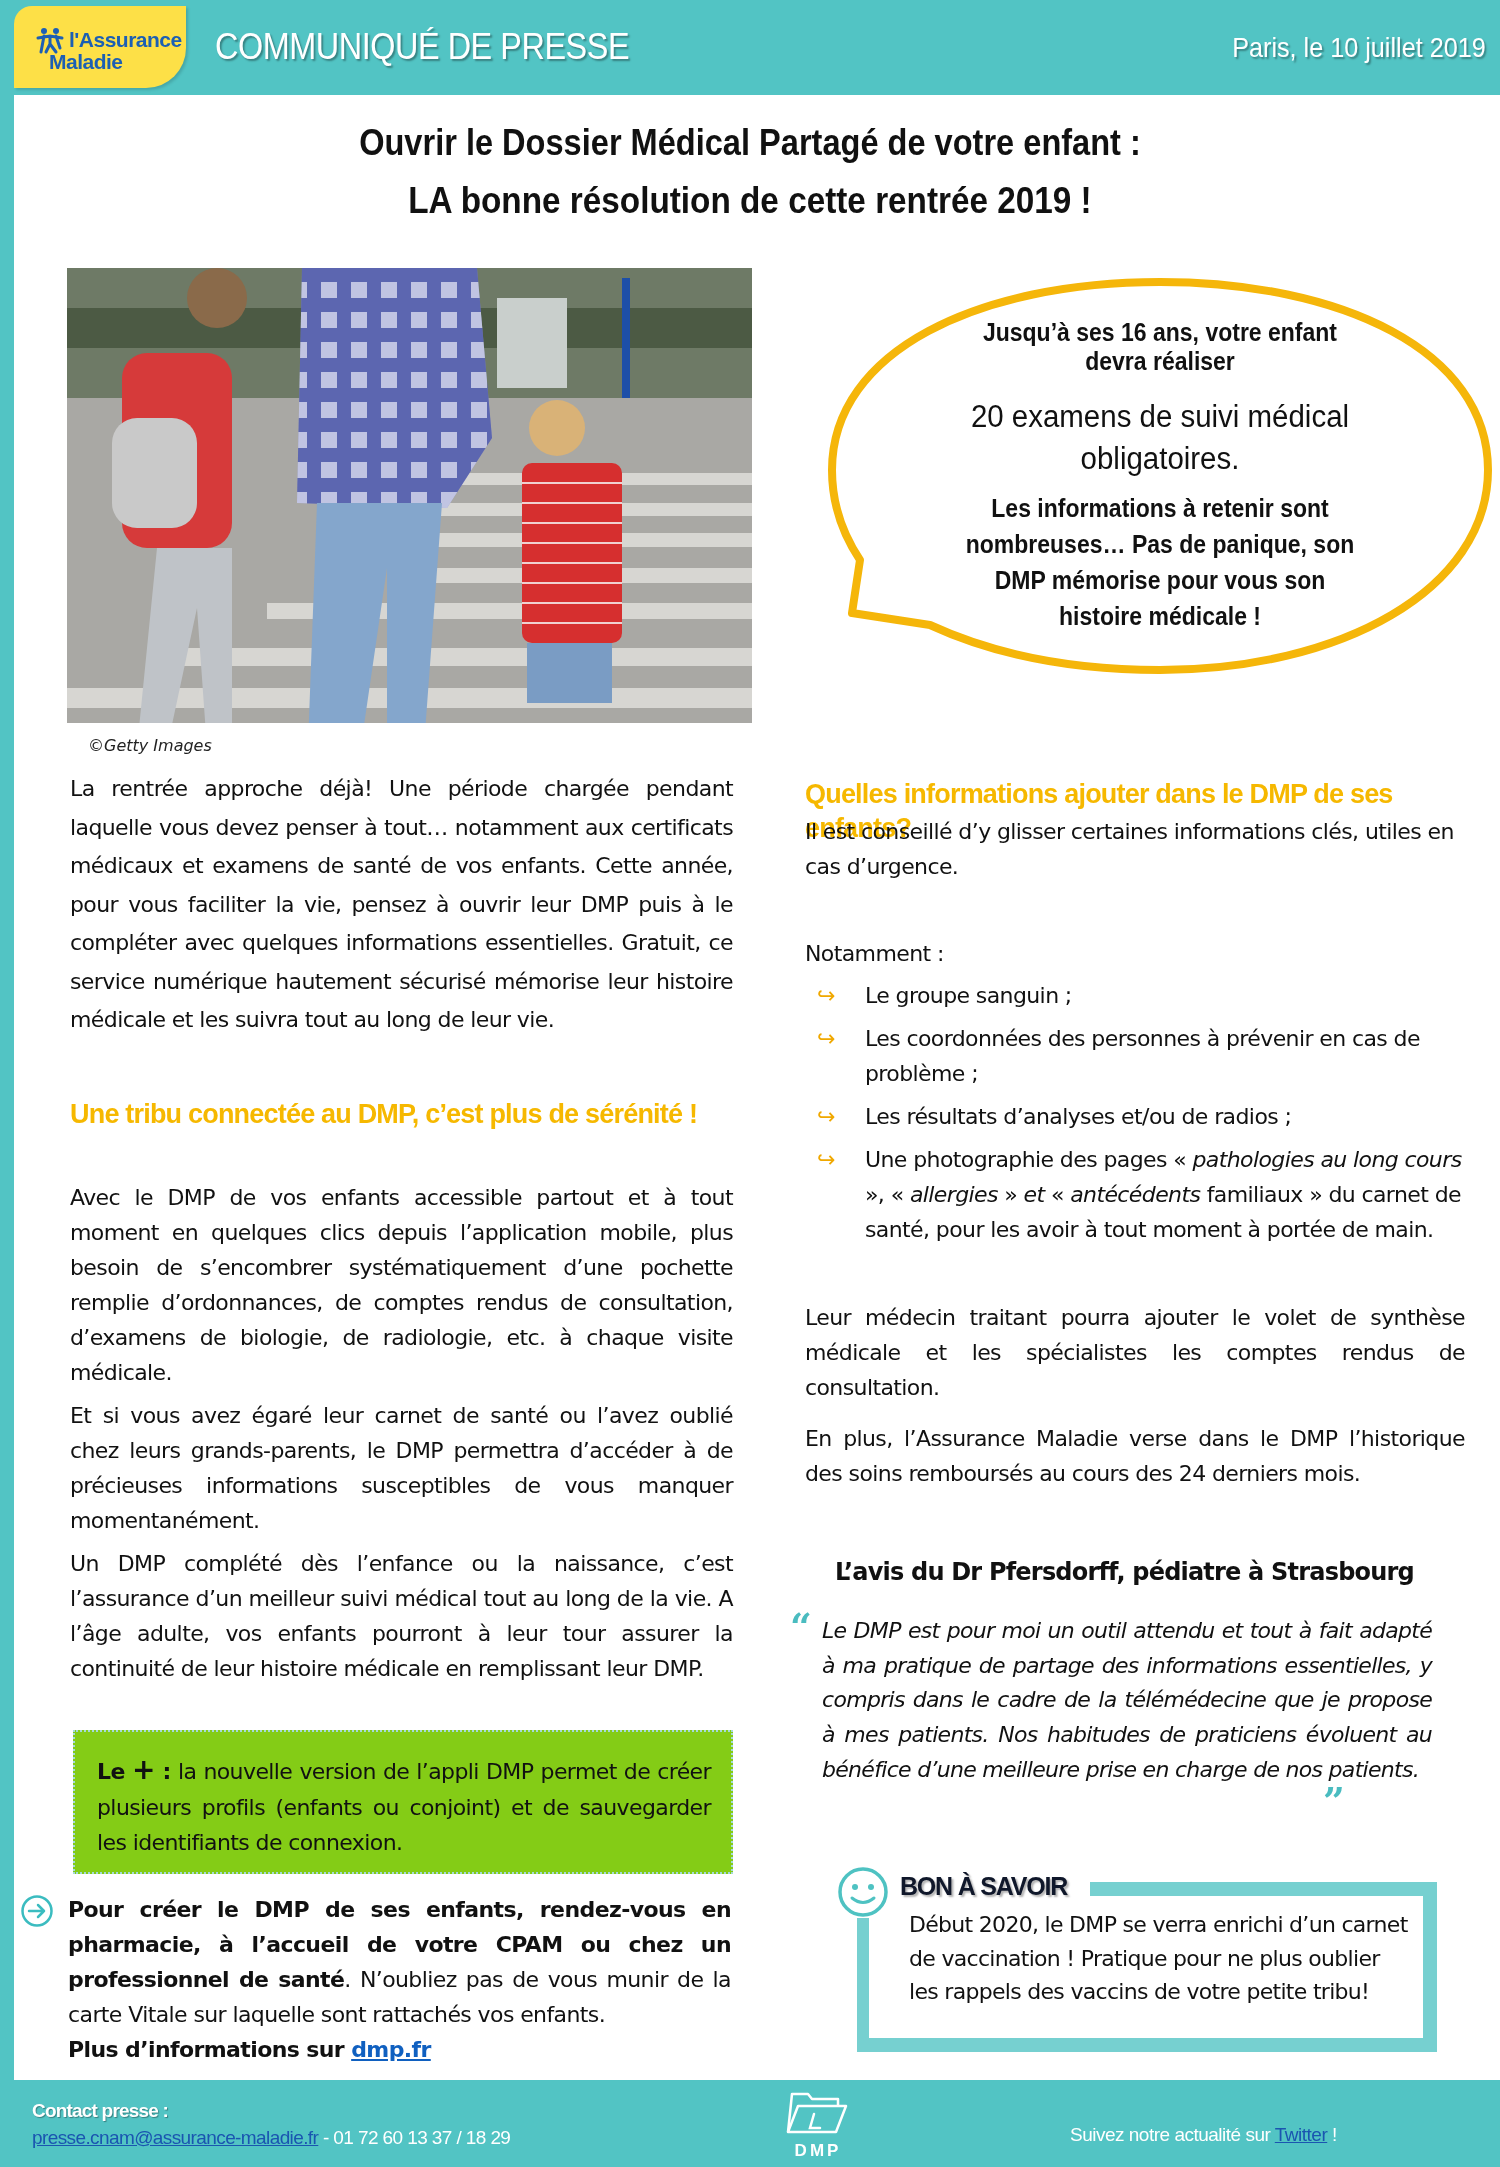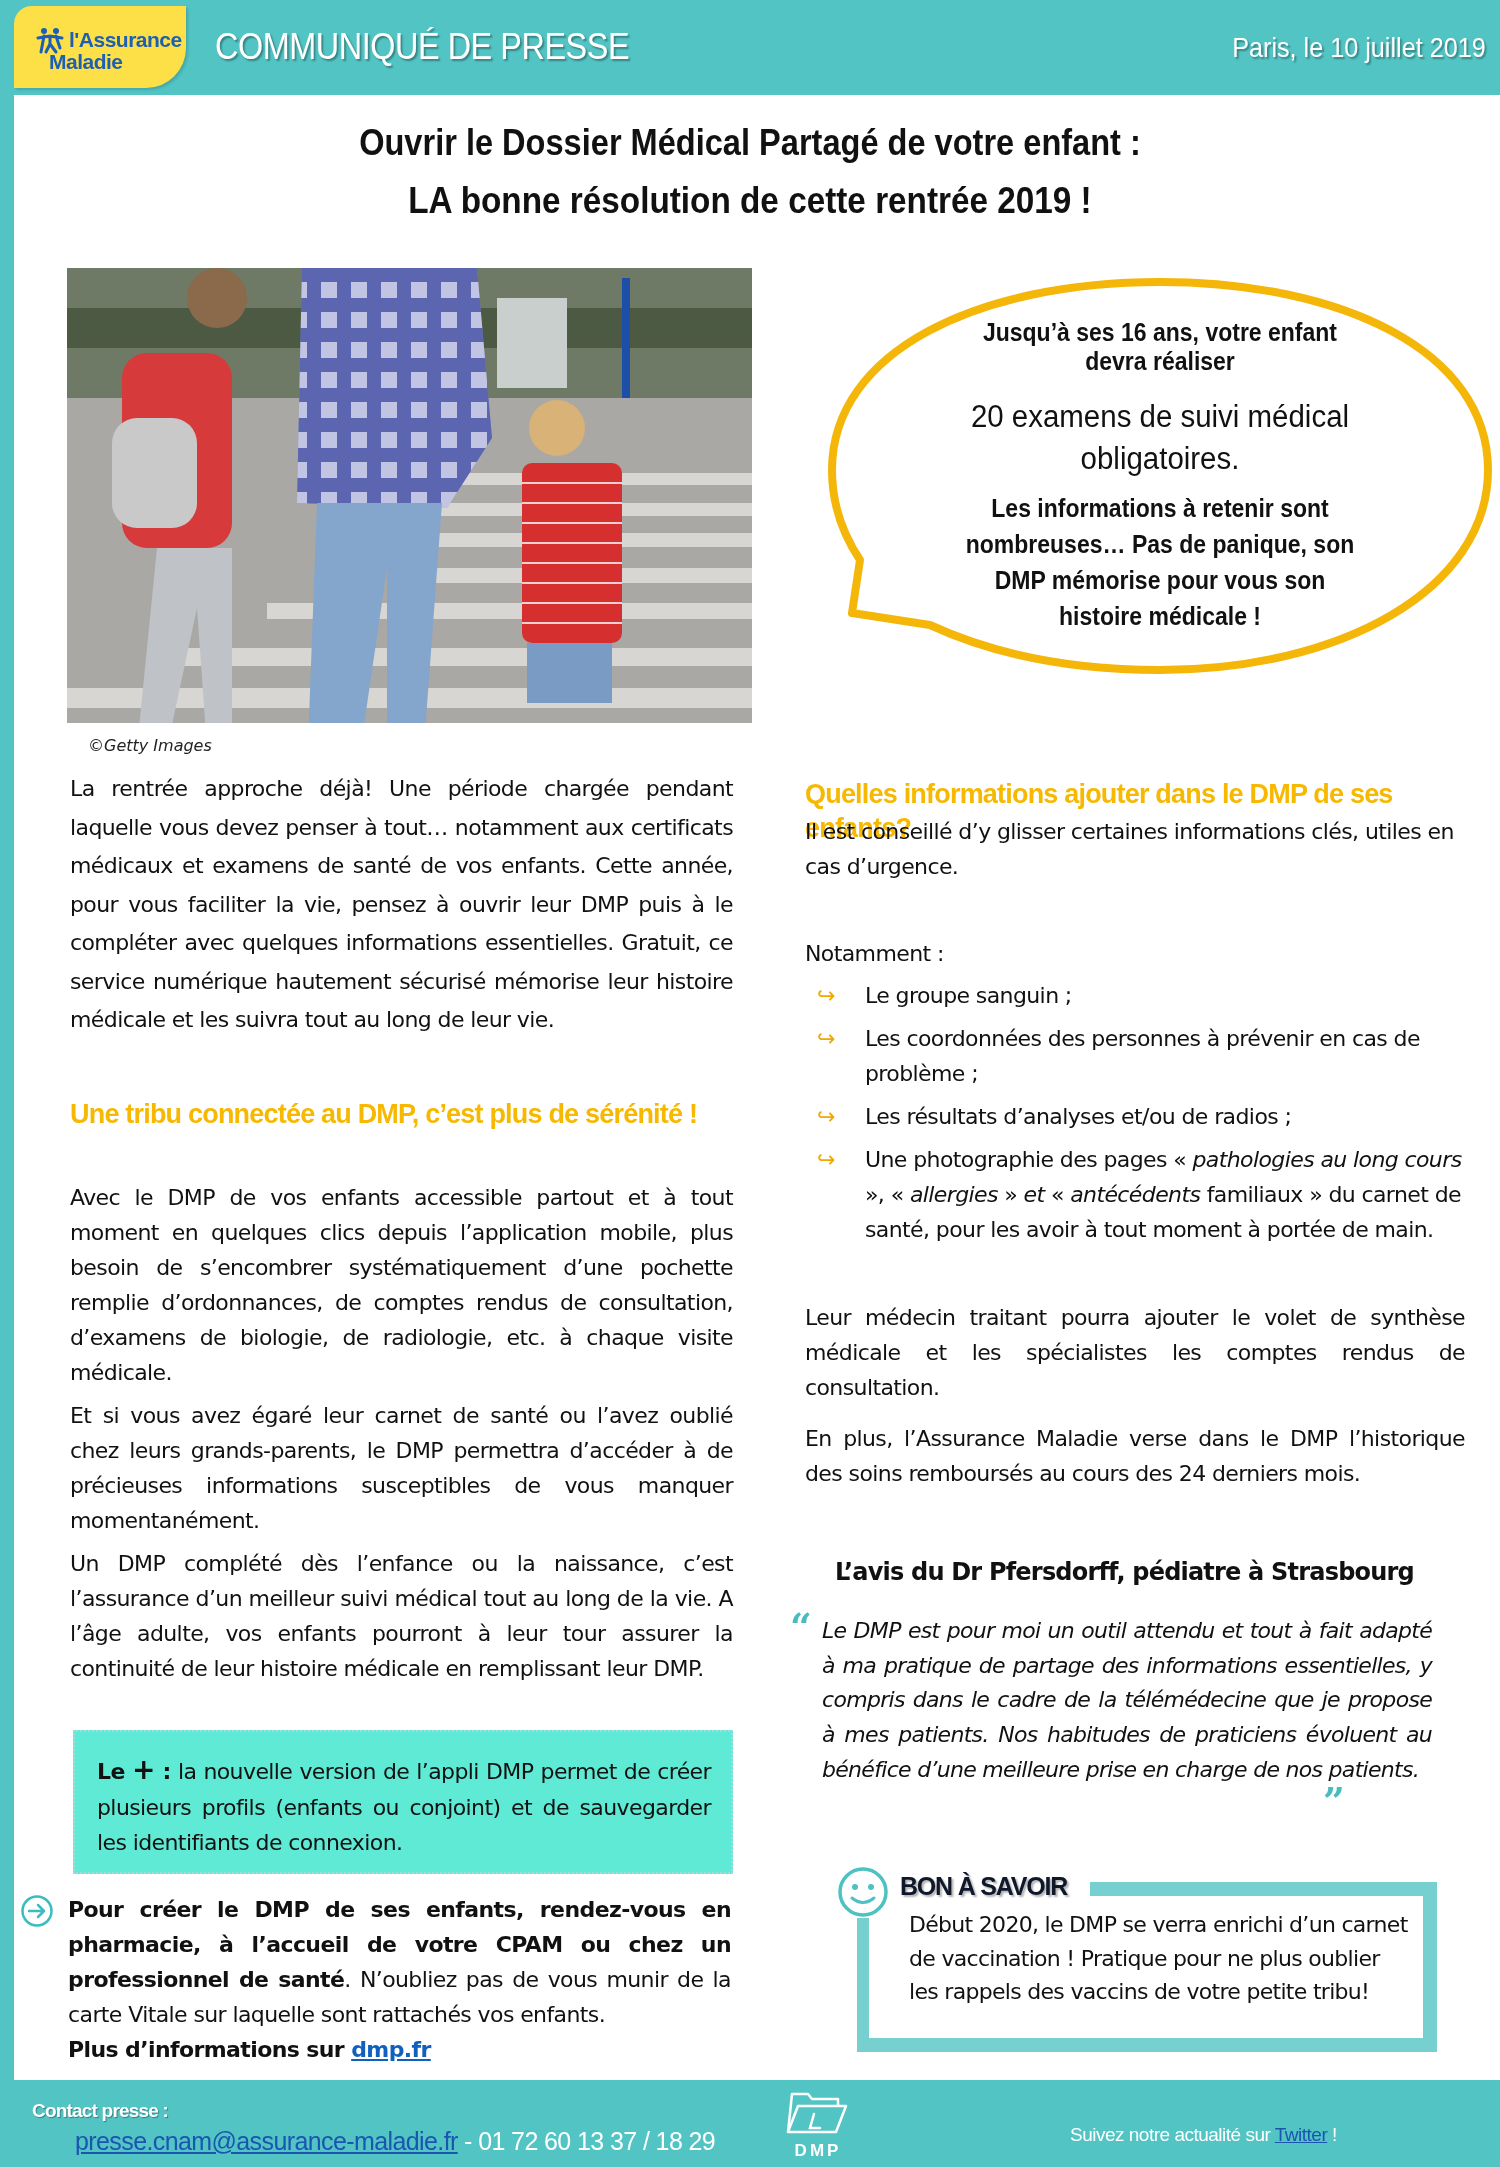--- a/index.html
+++ b/index.html
@@ -46,21 +46,21 @@
   .body-text { font-family: "DejaVu Sans", sans-serif; font-size: 22px; line-height: 38.5px; text-align: justify; color: #111; letter-spacing: -0.6px; }
   .body-text.tight { line-height: 35px; }
   .h-orange { font-size: 27px; font-weight: bold; color: #f6b800; line-height: 34px; letter-spacing: -0.8px; }
 
   #intro { top: 770px; }
   #h-tribu { top: 1097px; }
   #p-tribu1 { top: 1180px; }
   #p-tribu2 { top: 1398px; }
   #p-tribu3 { top: 1546px; }
 
-  #plus-box { position: absolute; left: 73px; top: 1730px; width: 660px; height: 144px; background: #5eead4;
+  #plus-box { position: absolute; left: 73px; top: 1730px; width: 660px; height: 144px; background: #84cc16;
               border: 2px dotted #a5dada; padding: 20px 20px 0 22px; }
   #plus-box .body-text { line-height: 35.5px; }
   .plus-label { font-weight: bold; }
   .plus-sign { font-weight: bold; font-size: 28px; }
 
   #cta { position: absolute; left: 20px; top: 1892px; width: 720px; }
   #cta-icon { position: absolute; left: 0; top: 2px; width: 34px; height: 34px; }
   #cta-text { position: absolute; left: 40px; top: 0; width: 663px; margin-left: 8px; }
   .bold { font-weight: bold; }
   .link { color: #1060c0; text-decoration: underline; }
@@ -82,21 +82,21 @@
   
   #bas-frame { position: absolute; left: 857px; top: 1882px; width: 580px; height: 170px;
                border: 14px solid #76d0d0; border-left-width: 12px; }
   #bas-gap { position: absolute; left: 845px; top: 1876px; width: 245px; height: 42px; background: #fff; }
   #bas-smile { position: absolute; left: 837px; top: 1866px; width: 52px; height: 52px; }
   #bas-title { position: absolute; left: 900px; top: 1872px; font-size: 25px; font-weight: bold; letter-spacing: -1.2px; text-shadow: 2px 2px 2px rgba(0,0,0,0.3); color: #0f172a; }
   #bas-text { position: absolute; left: 909px; top: 1908px; width: 500px; font-family: "DejaVu Sans", sans-serif; font-size: 22px; line-height: 33.5px; letter-spacing: -0.7px; color: #111; }
 
   
   #contact-label { position: absolute; left: 32px; top: 2100px; font-size: 19px; font-weight: bold; color: #fff; text-shadow: 1px 1px 1px rgba(0,0,0,0.35); letter-spacing: -0.8px; }
-  #contact-line { position: absolute; left: 32px; top: 2127px; font-size: 25px; color: #fff; letter-spacing: -0.6px; margin-left: 43px; }
+  #contact-line { position: absolute; left: 32px; top: 2127px; font-size: 19px; color: #fff; letter-spacing: -0.6px; }
   #contact-line .link { color: #1a55b0; }
   #dmp-logo { position: absolute; left: 780px; top: 2088px; width: 80px; height: 75px; }
   #follow { position: absolute; left: 1070px; top: 2124px; font-size: 19px; color: #fff; letter-spacing: -0.5px; }
   #follow .link { color: #1a55b0; }
 </style>
 </head>
 <body>
 
 <div id="header">
   <div id="logo">

